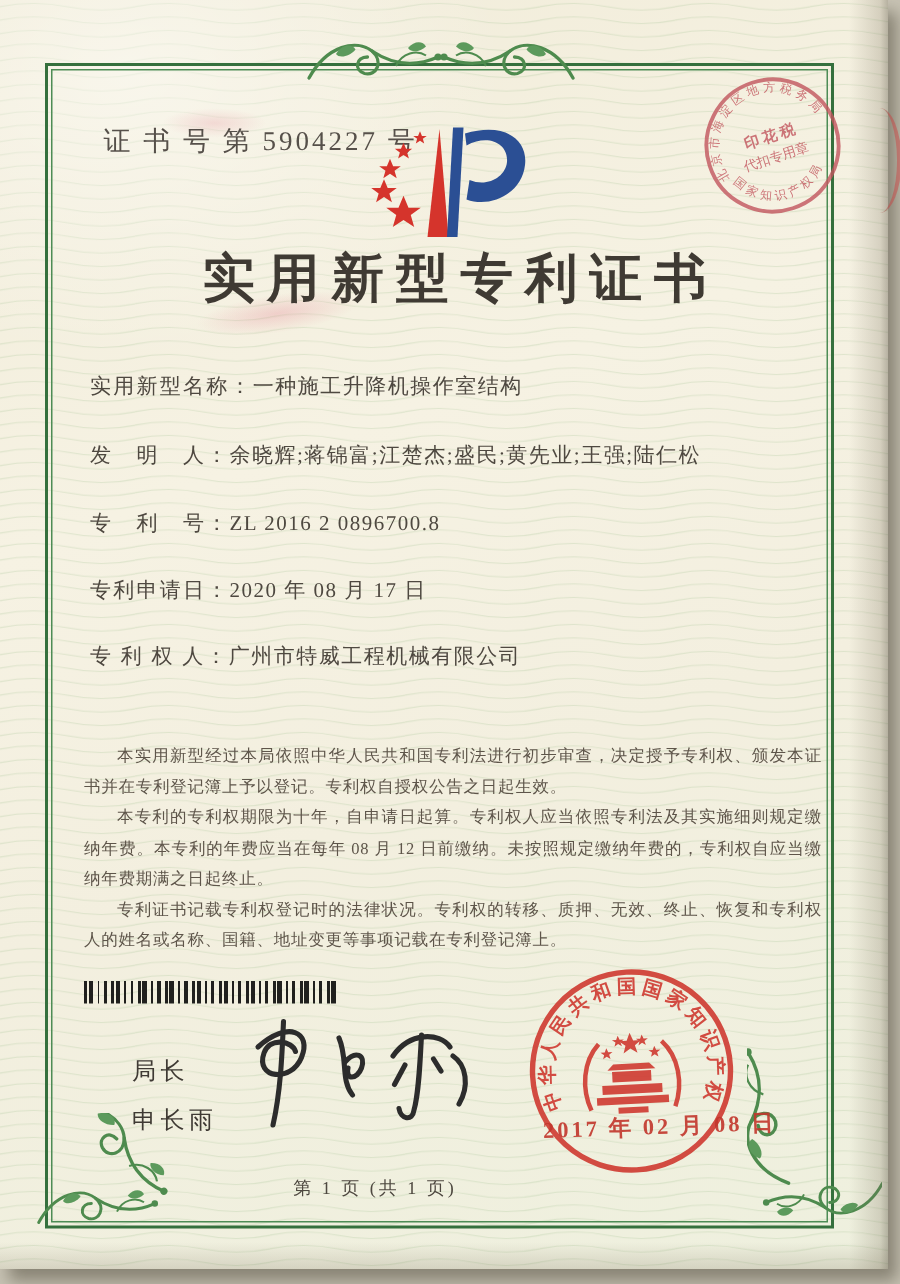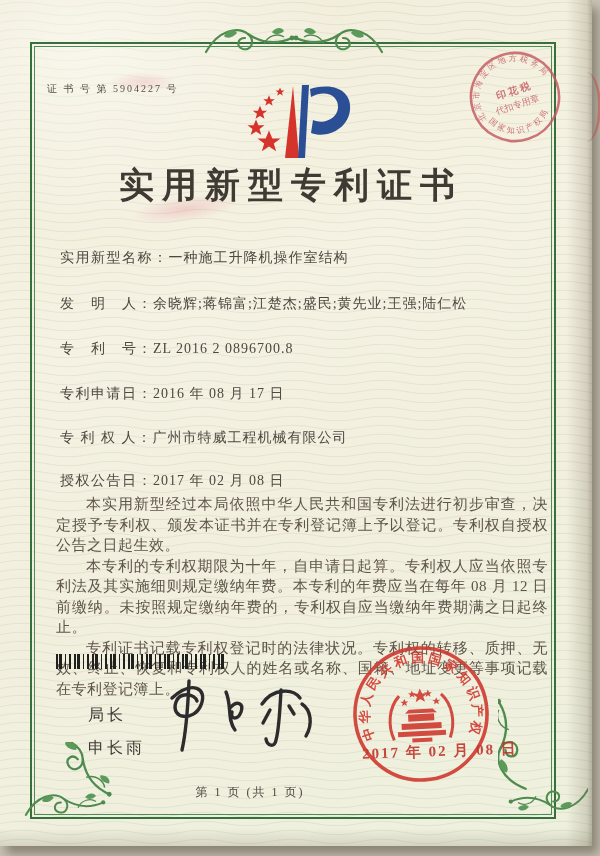--- a/index.html
+++ b/index.html
@@ -31,37 +31,37 @@
   }
   .frame{
     position:absolute;left:30px;top:42px;width:522px;height:773px;
     border:2px solid #35703d;
   }
   .frame::before{
     content:"";position:absolute;inset:2px;border:1px solid #4d8c55;
   }
   .orn{position:absolute;pointer-events:none;}
   .cert-no{
-    position:absolute;left:47px;top:82px;font-size:10px;
+    position:absolute;left:69px;top:82px;font-size:18px;
     letter-spacing:2px;color:#56504a;
   }
   .logo{position:absolute;left:246px;top:80px;}
   .title{
     position:absolute;left:30px;top:162px;width:522px;text-align:center;
-    font-size:35px;font-weight:bold;letter-spacing:8px;color:#3f3a33;
+    font-size:35px;font-weight:bold;letter-spacing:8px;color:#3f3a33;padding-left:16px;
   }
   .field-row{
     position:absolute;left:60px;width:480px;font-size:14px;color:#4e4840;
     white-space:nowrap;
   }
   .field-label{letter-spacing:1.5px;}
   .field-value{letter-spacing:1px;}
   .paras{
     position:absolute;left:56px;top:494px;width:492px;
-    font-size:15px;line-height:20.5px;color:#5e554a;text-align:justify;
+    font-size:11px;line-height:20.5px;color:#5e554a;text-align:justify;
   }
   .paras p{margin:0;text-indent:2em;letter-spacing:.5px;}
   .barcode{
     position:absolute;left:56px;top:654px;width:168px;height:15px;
     background:repeating-linear-gradient(90deg,
       #20201e 0 2px,transparent 2px 3px,
       #20201e 3px 6px,transparent 6px 9px,
       #20201e 9px 10px,transparent 10px 13px,
       #20201e 13px 15px,transparent 15px 18px);
   }
@@ -156,27 +156,24 @@
   <div class="field-row" style="top:249px">
     <span class="field-label">实用新型名称：</span><span class="field-value">一种施工升降机操作室结构</span>
   </div>
   <div class="field-row" style="top:295px">
     <span class="field-label">发　明　人：</span><span class="field-value">余晓辉;蒋锦富;江楚杰;盛民;黄先业;王强;陆仁松</span>
   </div>
   <div class="field-row" style="top:340px">
     <span class="field-label">专　利　号：</span><span class="field-value">ZL 2016 2 0896700.8</span>
   </div>
   <div class="field-row" style="top:385px">
-    <span class="field-label">专利申请日：</span><span class="field-value">2016 年 08 月 17 日</span>
+    <span class="field-label">专利申请日：</span><span class="field-value">2020 年 08 月 17 日</span>
   </div>
   <div class="field-row" style="top:429px">
     <span class="field-label">专 利 权 人：</span><span class="field-value">广州市特威工程机械有限公司</span>
-  </div>
-  <div class="field-row" style="top:472px">
-    <span class="field-label">授权公告日：</span><span class="field-value">2017 年 02 月 08 日</span>
   </div>
 
   <div class="paras">
     <p>本实用新型经过本局依照中华人民共和国专利法进行初步审查，决定授予专利权、颁发本证书并在专利登记簿上予以登记。专利权自授权公告之日起生效。</p>
     <p>本专利的专利权期限为十年，自申请日起算。专利权人应当依照专利法及其实施细则规定缴纳年费。本专利的年费应当在每年 08 月 12 日前缴纳。未按照规定缴纳年费的，专利权自应当缴纳年费期满之日起终止。</p>
     <p>专利证书记载专利权登记时的法律状况。专利权的转移、质押、无效、终止、恢复和专利权人的姓名或名称、国籍、地址变更等事项记载在专利登记簿上。</p>
   </div>
 
   <div class="barcode"></div>
 

